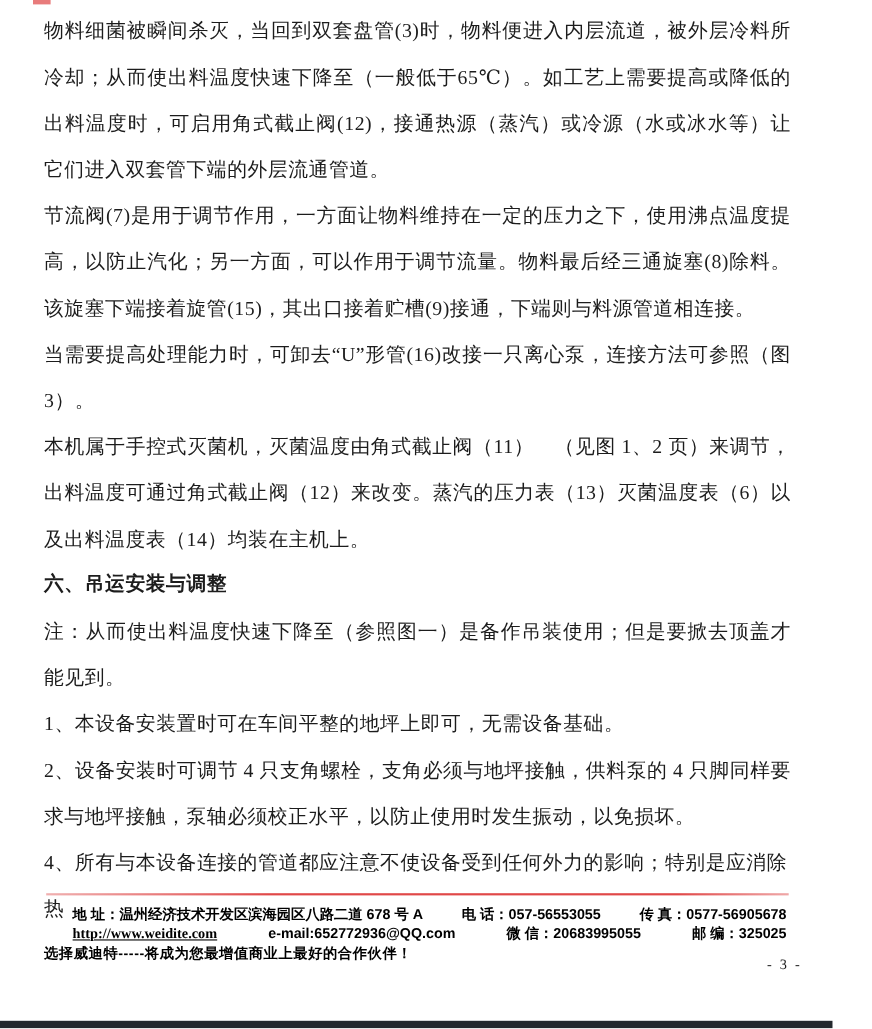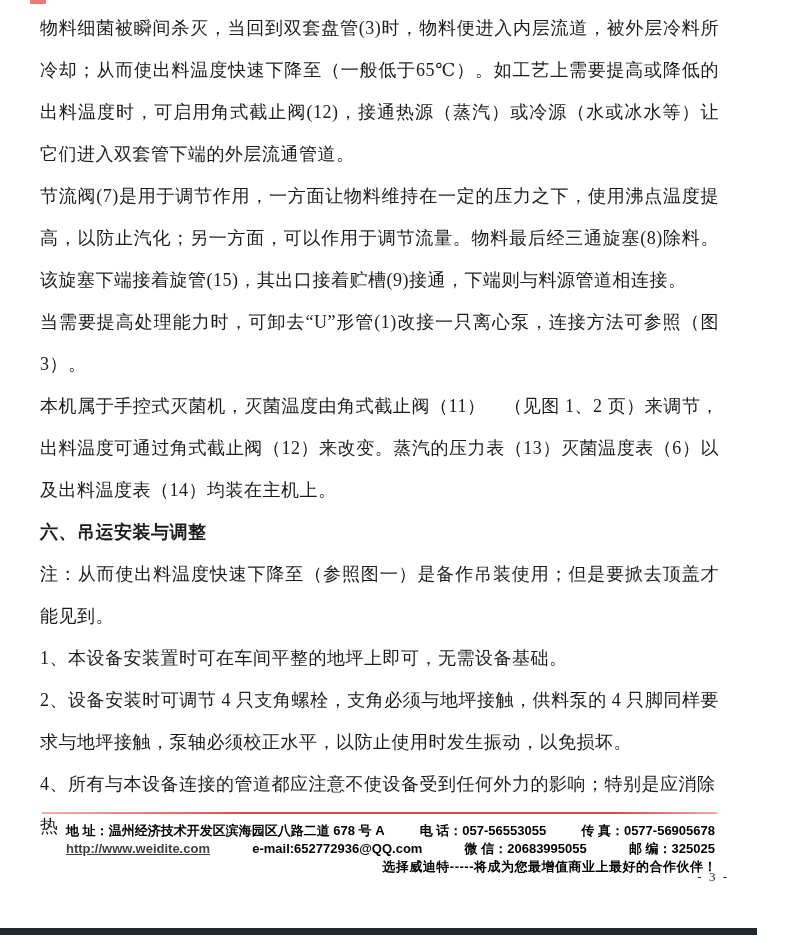--- a/index.html
+++ b/index.html
@@ -24,37 +24,37 @@
     line-height:42px;
     text-align:justify;
     letter-spacing:0.5px;
   }
   .content p.last { text-align:left; }
   .section-heading {
     margin:0;
     font-size:18.5px;
     line-height:42px;
     font-weight:bold;
-    font-family:Liberation Sans, sans-serif;
+    font-family:Liberation Mono, monospace;
     letter-spacing:1px;
   }
   .footer-divider {
     position:absolute; left:42px; right:40px; top:812px; height:2px;
     background:linear-gradient(90deg,#f0b0b0,#e04848 30%,#e04848 85%,#efa8a8);
   }
   .footer {
     position:absolute; left:40px; right:40px; top:822px;
     font-family:"Liberation Sans","DejaVu Sans",sans-serif;
     font-weight:bold; font-size:13px; color:#000;
   }
   .footer-row { display:flex; justify-content:space-between; line-height:18px; }
   .footer-row.r1 { padding-left:26px; padding-right:2px; }
   .footer-row.r2 { padding-left:26px; padding-right:2px; }
-  .footer-slogan { text-align:right; line-height:18px; letter-spacing:0.5px; }
-  .website-link { color:#404040; text-decoration:underline; cursor:pointer; }
+  .footer-slogan { text-align:left; line-height:18px; letter-spacing:0.5px; }
+  .website-link { color:#000000; text-decoration:underline; cursor:pointer;font-family:Liberation Serif, serif; }
   .page-number {
     position:absolute; right:28px; top:869px;
     font-size:13px; letter-spacing:2px;
     font-family:"Liberation Serif","DejaVu Serif",serif;
     color:#1c1c1c;
   }
   .bottom-bar {
     position:absolute; left:0; right:0; bottom:0; height:7px;
     background:#23282d;
   }
@@ -62,21 +62,21 @@
 </head>
 <body>
 
 <div class="page">
 
   <div class="red-mark"></div>
 
   <div class="content">
     <p>物料细菌被瞬间杀灭，当回到双套盘管(3)时，物料便进入内层流道，被外层冷料所冷却；从而使出料温度快速下降至（一般低于65℃）。如工艺上需要提高或降低的出料温度时，可启用角式截止阀(12)，接通热源（蒸汽）或冷源（水或冰水等）让它们进入双套管下端的外层流通管道。</p>
     <p>节流阀(7)是用于调节作用，一方面让物料维持在一定的压力之下，使用沸点温度提高，以防止汽化；另一方面，可以作用于调节流量。物料最后经三通旋塞(8)除料。该旋塞下端接着旋管(15)，其出口接着贮槽(9)接通，下端则与料源管道相连接。</p>
-    <p>当需要提高处理能力时，可卸去“U”形管(1)改接一只离心泵，连接方法可参照（图3）。</p>
+    <p>当需要提高处理能力时，可卸去“U”形管(16)改接一只离心泵，连接方法可参照（图3）。</p>
     <p>本机属于手控式灭菌机，灭菌温度由角式截止阀（11）　（见图 1、2 页）来调节，出料温度可通过角式截止阀（12）来改变。蒸汽的压力表（13）灭菌温度表（6）以及出料温度表（14）均装在主机上。</p>
     <p class="section-heading">六、吊运安装与调整</p>
     <p>注：从而使出料温度快速下降至（参照图一）是备作吊装使用；但是要掀去顶盖才能见到。</p>
     <p class="last">1、本设备安装置时可在车间平整的地坪上即可，无需设备基础。</p>
     <p>2、设备安装时可调节 4 只支角螺栓，支角必须与地坪接触，供料泵的 4 只脚同样要求与地坪接触，泵轴必须校正水平，以防止使用时发生振动，以免损坏。</p>
     <p class="last">4、所有与本设备连接的管道都应注意不使设备受到任何外力的影响；特别是应消除热</p>
   </div>
 
   <div class="footer-divider"></div>
 

